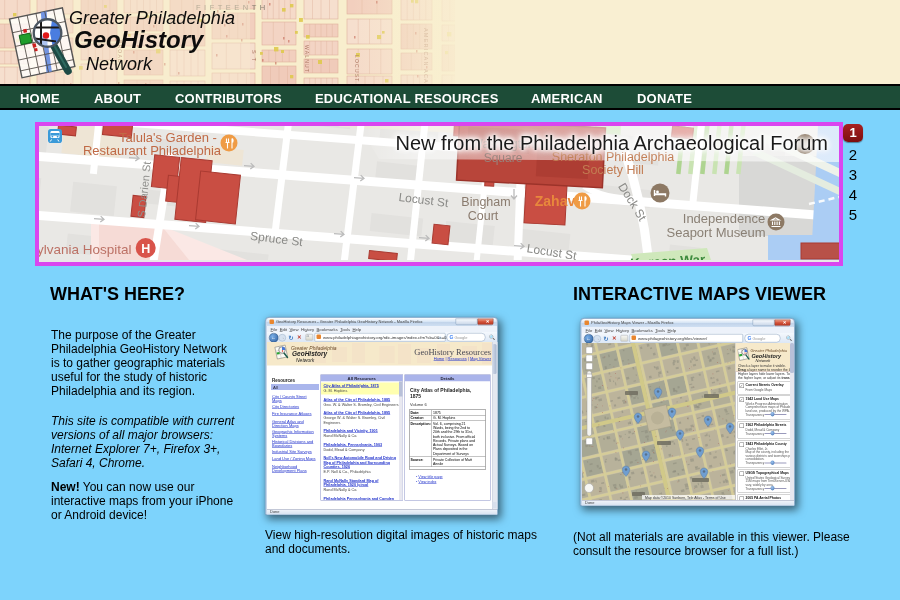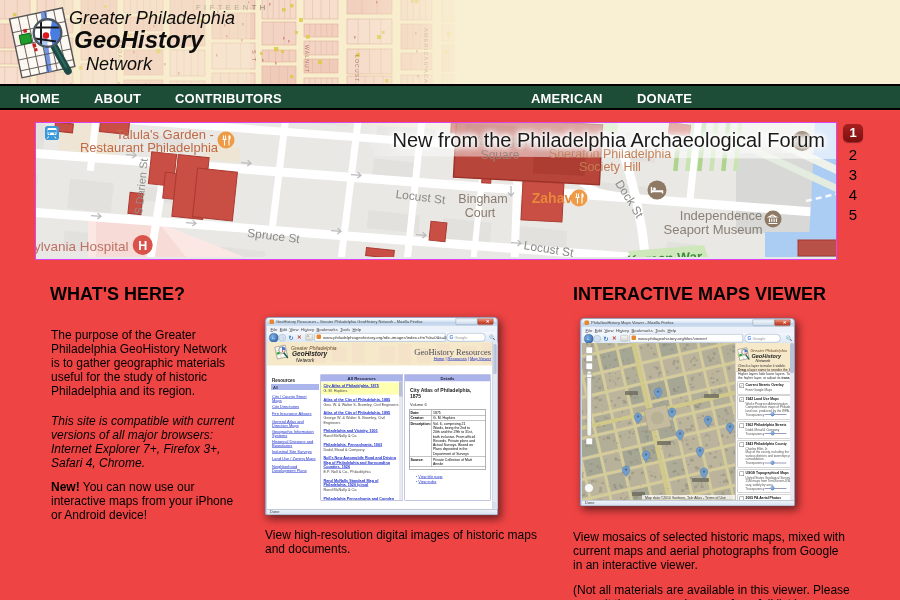--- a/index.html
+++ b/index.html
@@ -1,19 +1,19 @@
 <!DOCTYPE html>
 <html><head><meta charset="utf-8"><title>Greater Philadelphia GeoHistory Network</title>
 <style>
 html,body{margin:0;padding:0;background:#fff}
-#page{position:relative;width:900px;height:600px;overflow:hidden;font-family:"Liberation Sans",sans-serif;background:#ef4444}
+#page{position:relative;width:900px;height:600px;overflow:hidden;font-family:"Liberation Sans",sans-serif;background:#7dd3fc}
 #header{position:absolute;left:0;top:0;width:900px;height:84px;background:#f9efd0;overflow:hidden}
 #nav{position:absolute;left:0;top:84px;width:900px;height:26px;background:#1d4c37;border-top:2px solid #000;border-bottom:2px solid #000;box-sizing:border-box}
 .nv{position:absolute;top:5px;font-size:13px;font-weight:bold;color:#fff;letter-spacing:.2px;white-space:nowrap}
-#banner{position:absolute;left:35px;top:122px;width:800px;height:136px;border:1px solid #d946ef;overflow:hidden;background:#e8e8e6}
+#banner{position:absolute;left:35px;top:122px;width:800px;height:136px;border:4px solid #d946ef;overflow:hidden;background:#e8e8e6}
 #pager{position:absolute;left:843px;top:124px;width:26px}
 .pg{width:20px;height:20px;text-align:center;font-size:15px;color:#000;line-height:20px}
 .pg1{background:linear-gradient(#a82020,#7c0f0f);color:#fff;border-radius:5px;font-weight:bold;font-size:13px;height:18px;line-height:18px;margin-bottom:3px;box-shadow:0 1px 1px rgba(0,0,0,.4)}
 .h2{position:absolute;font-size:18px;font-weight:bold;color:#000;white-space:nowrap}
 .body{position:absolute;font-size:12px;line-height:14px;color:#000}
 .body p{margin:0 0 11px 0}
 </style></head>
 <body>
 <div id="page">
   <div id="header">
@@ -342,20 +342,21 @@
 
     <text x="69" y="24" font-family="Liberation Sans,sans-serif" font-size="18" font-style="italic" letter-spacing="0.1" fill="#0c0c0c">Greater Philadelphia</text>
     <text x="74" y="48" font-family="Liberation Sans,sans-serif" font-size="24" font-style="italic" font-weight="bold" fill="#0c0c0c">GeoHistory</text>
     <text x="86" y="70" font-family="Liberation Sans,sans-serif" font-size="18" font-style="italic" fill="#0c0c0c">Network</text>
   </svg>
   </div>
   <div id="nav">
     <span class="nv" style="left:20px">HOME</span>
     <span class="nv" style="left:94px">ABOUT</span>
     <span class="nv" style="left:175px">CONTRIBUTORS</span>
+    <span class="nv" style="left:315px">EDUCATIONAL RESOURCES</span>
     <span class="nv" style="left:531px">AMERICAN</span>
     <span class="nv" style="left:637px">DONATE</span>
   </div>
   <div id="banner">
 <svg width="800" height="134" viewBox="0 0 800 134">
 <rect width="800" height="134" fill="#e9e8e5"></rect>
 <g transform="rotate(6 400 67)" opacity="0.9">
 <rect x="-40" y="-114" width="36" height="25" fill="#e2e1de"></rect>
 <rect x="110" y="-114" width="32" height="14" fill="#e2e1de"></rect>
 <rect x="260" y="-114" width="42" height="20" fill="#e2e1de"></rect>
@@ -1839,16 +1840,15 @@
 <div style="position:absolute;left:20px;top:306px;font-size:6.8px;font-weight:bold;color:#111;white-space:nowrap">2005 PA Aerial Photos</div>
 </div>
 <div style="position:absolute;left:416px;top:0;width:8px;height:314px;background:#e8e8f0"></div>
 <div style="position:absolute;left:416px;top:0;width:8px;height:60px;background:#b8c0d8;border-radius:3px"></div>
 </div>
 <div style="position:absolute;left:3px;top:363px;width:424px;height:11px;background:linear-gradient(#f0f4fa,#d8e2f0);border-top:1px solid #aab;font-size:8px;color:#444;padding-left:6px;box-sizing:border-box">Done</div>
 </div>
 </div>
   </div>
   <div class="body" style="left:573px;top:530px;width:290px">
-    <p>View mosaics of selected historic maps, mixed with<br>current maps and aerial photographs from Google<br>in an interactive viewer.</p>
     <p>(Not all materials are available in this viewer. Please<br>consult the resource browser for a full list.)</p>
   </div>
 </div>
 
 </body></html>

